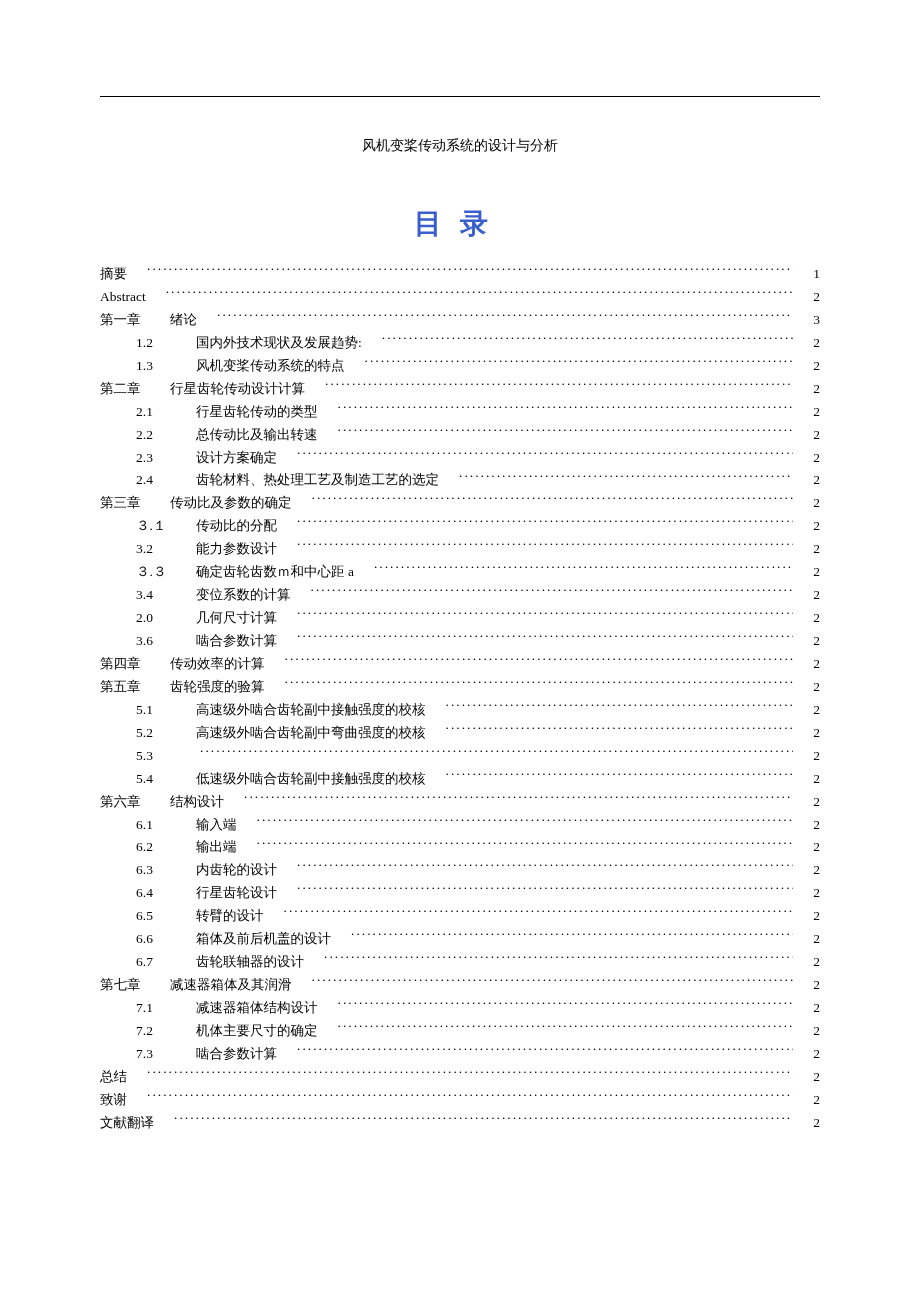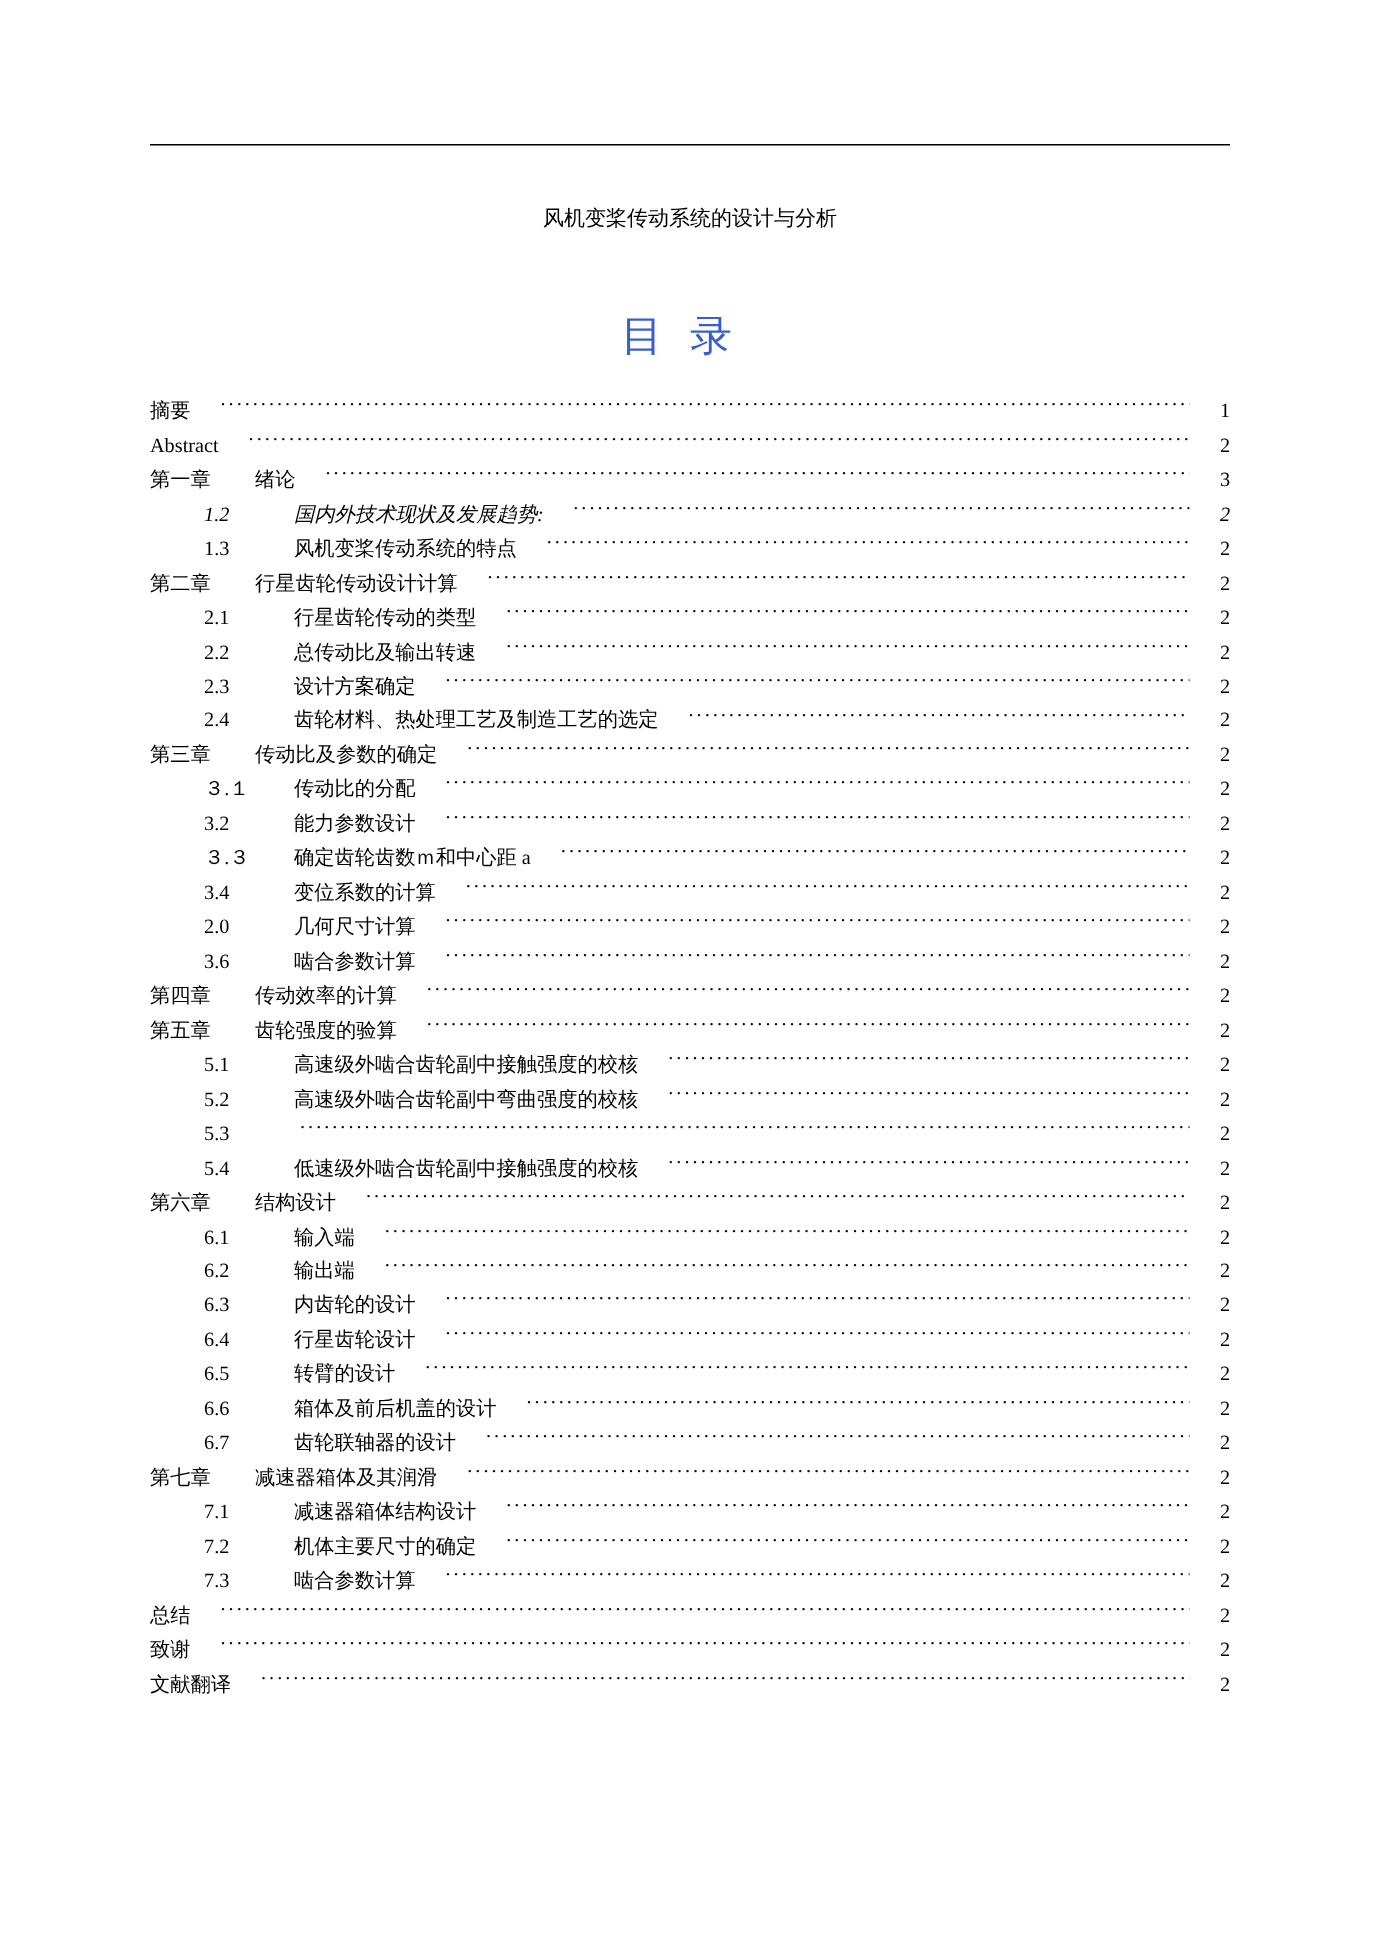--- a/index.html
+++ b/index.html
@@ -28,21 +28,21 @@
     font-size: 14px;
     margin-bottom: 50px;
     font-weight: normal;
   }
   .toc-heading {
     text-align: center;
     font-family: "SimHei", "黑体", sans-serif;
     font-size: 28px;
     color: #3a5fcd;
     letter-spacing: 18px;
-    font-weight: normal;
+    font-weight: bold;
     margin: 10px 0 20px 0;
   }
   .toc {
     font-size: 13.5px;
     line-height: 1.7;
   }
   .toc-row {
     display: flex;
     align-items: baseline;
     white-space: nowrap;
@@ -73,21 +73,21 @@
     position: absolute;
     left: 0;
     right: 0;
     bottom: 0;
     letter-spacing: 2px;
     color: #000;
   }
   .page-no {
     white-space: nowrap;
   }
-  .italic { font-style: italic; }
+  .italic { }
   .bold { font-weight: normal; }
   .error { color: #000; font-weight: bold; }
 </style>
 </head>
 <body>
 
 <div class="page">
   <hr class="hr-top">
 
   <div class="doc-title">风机变桨传动系统的设计与分析</div>

